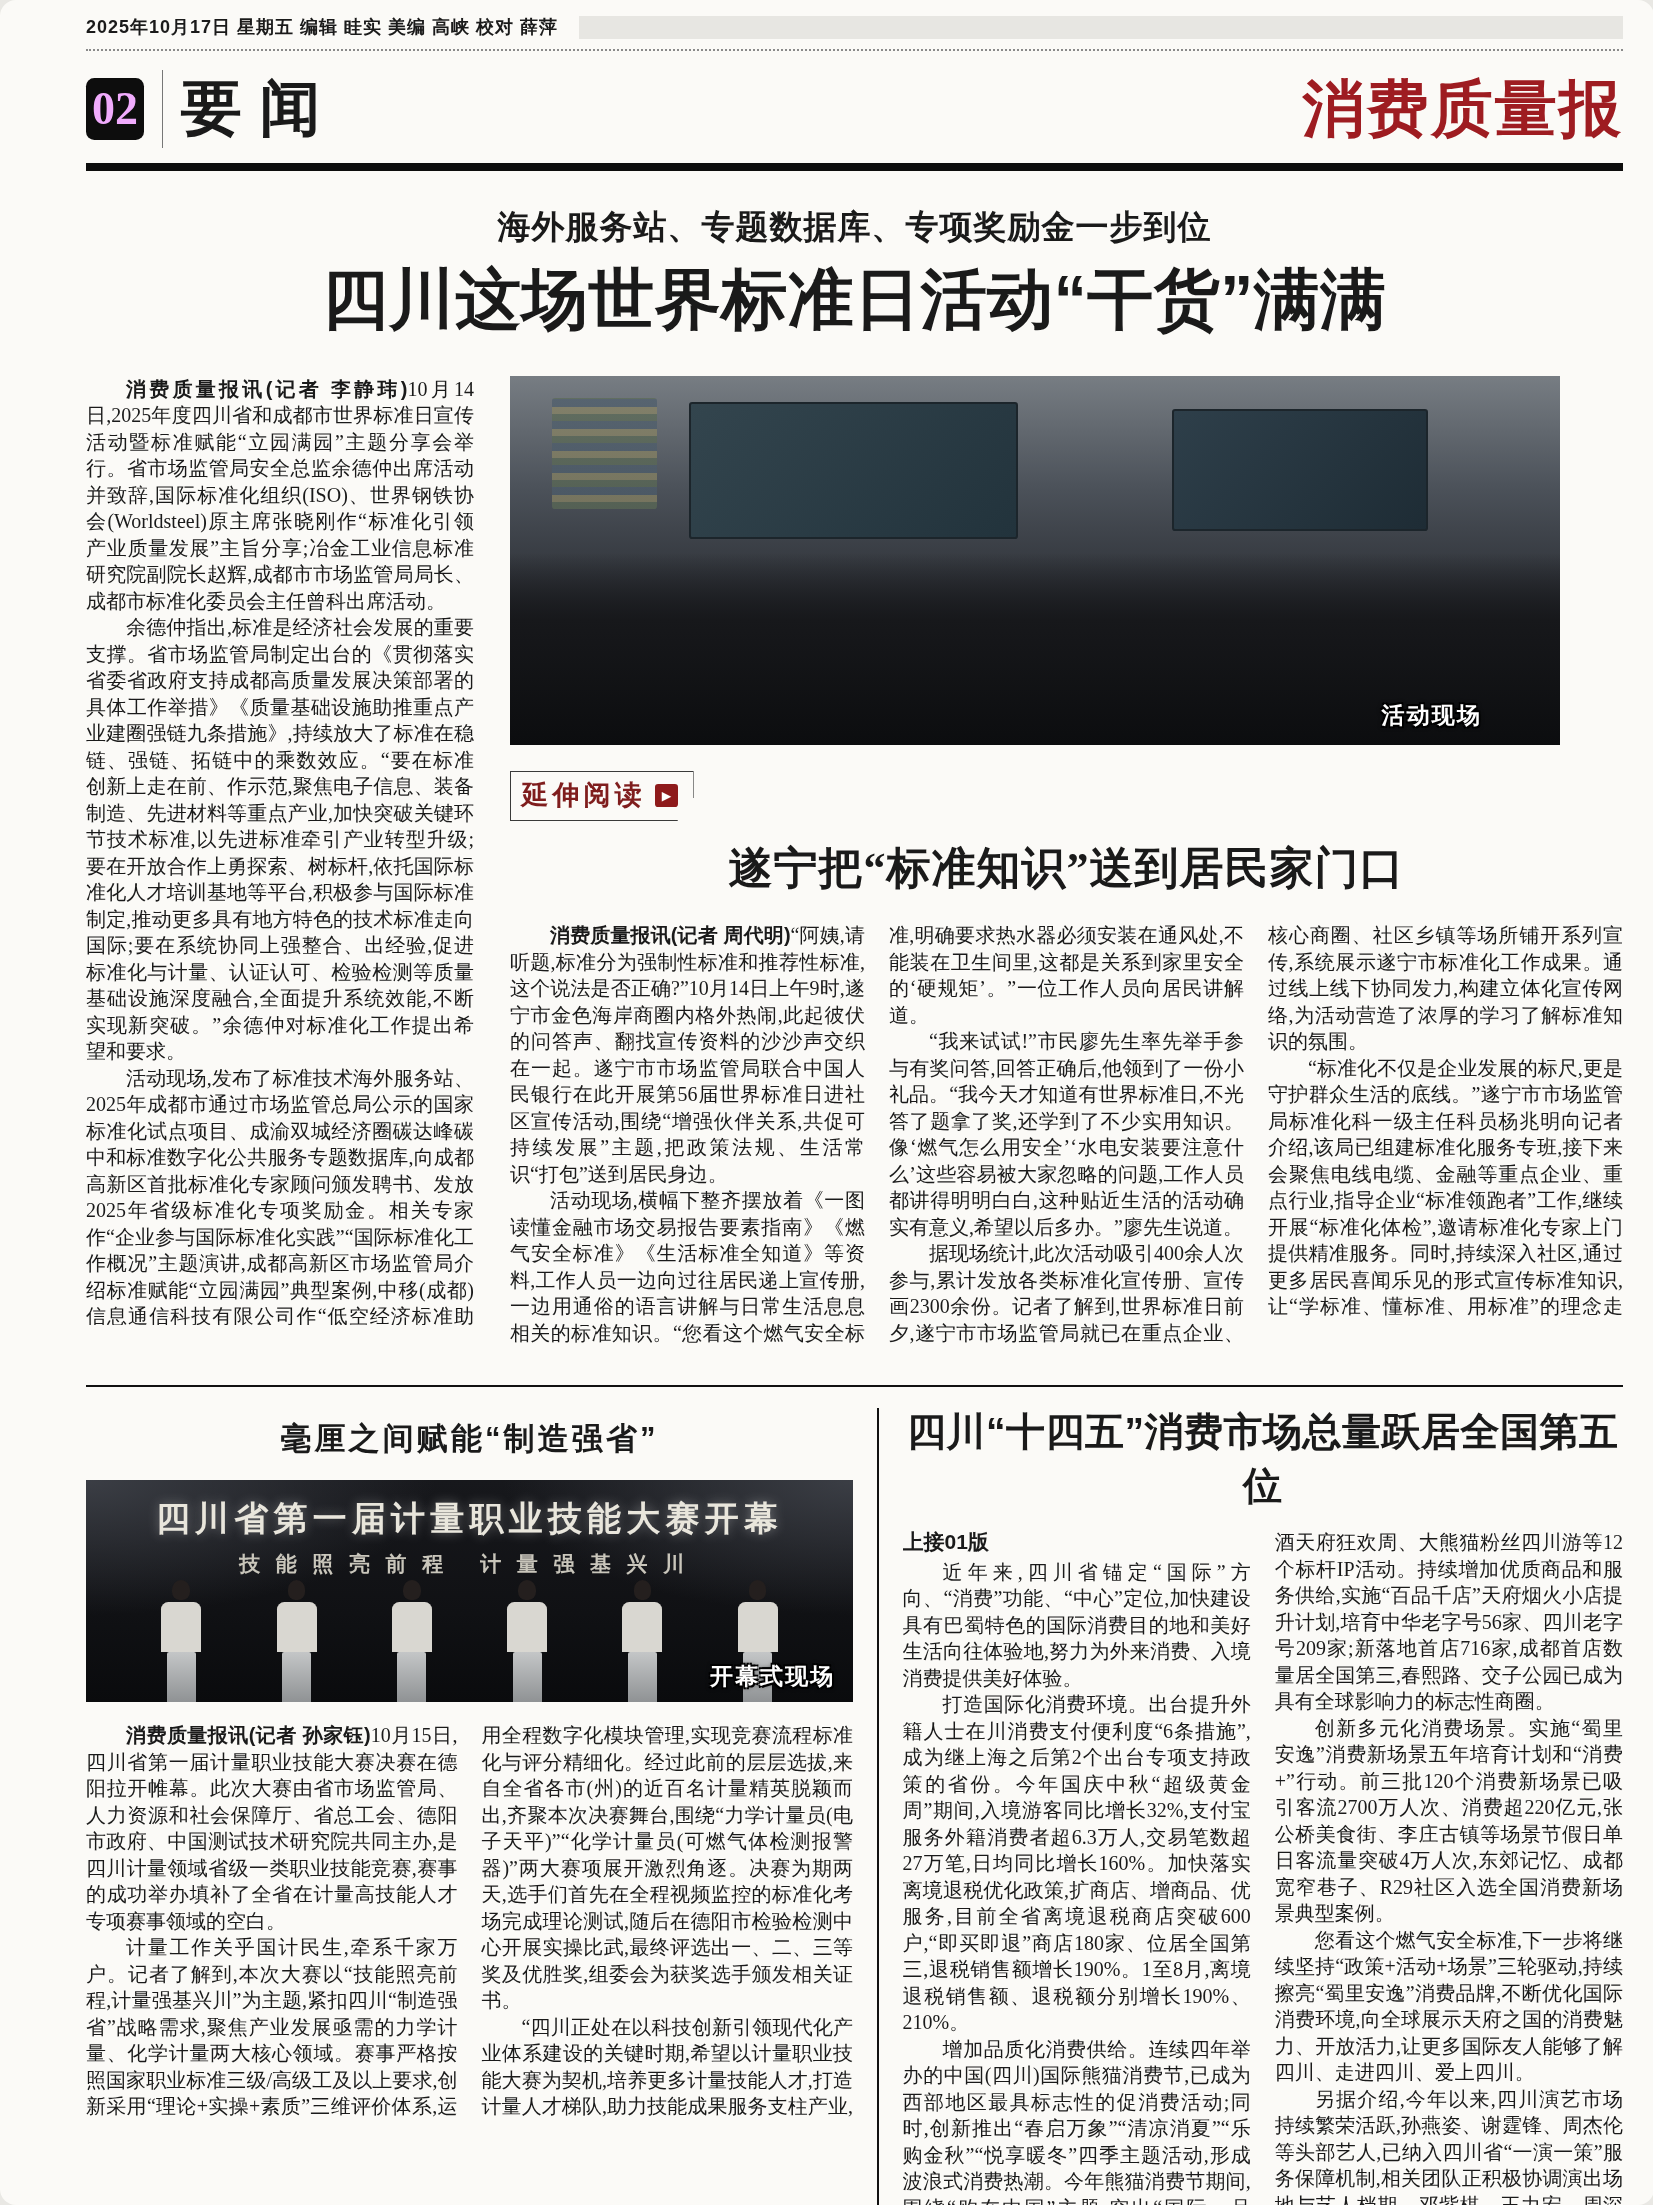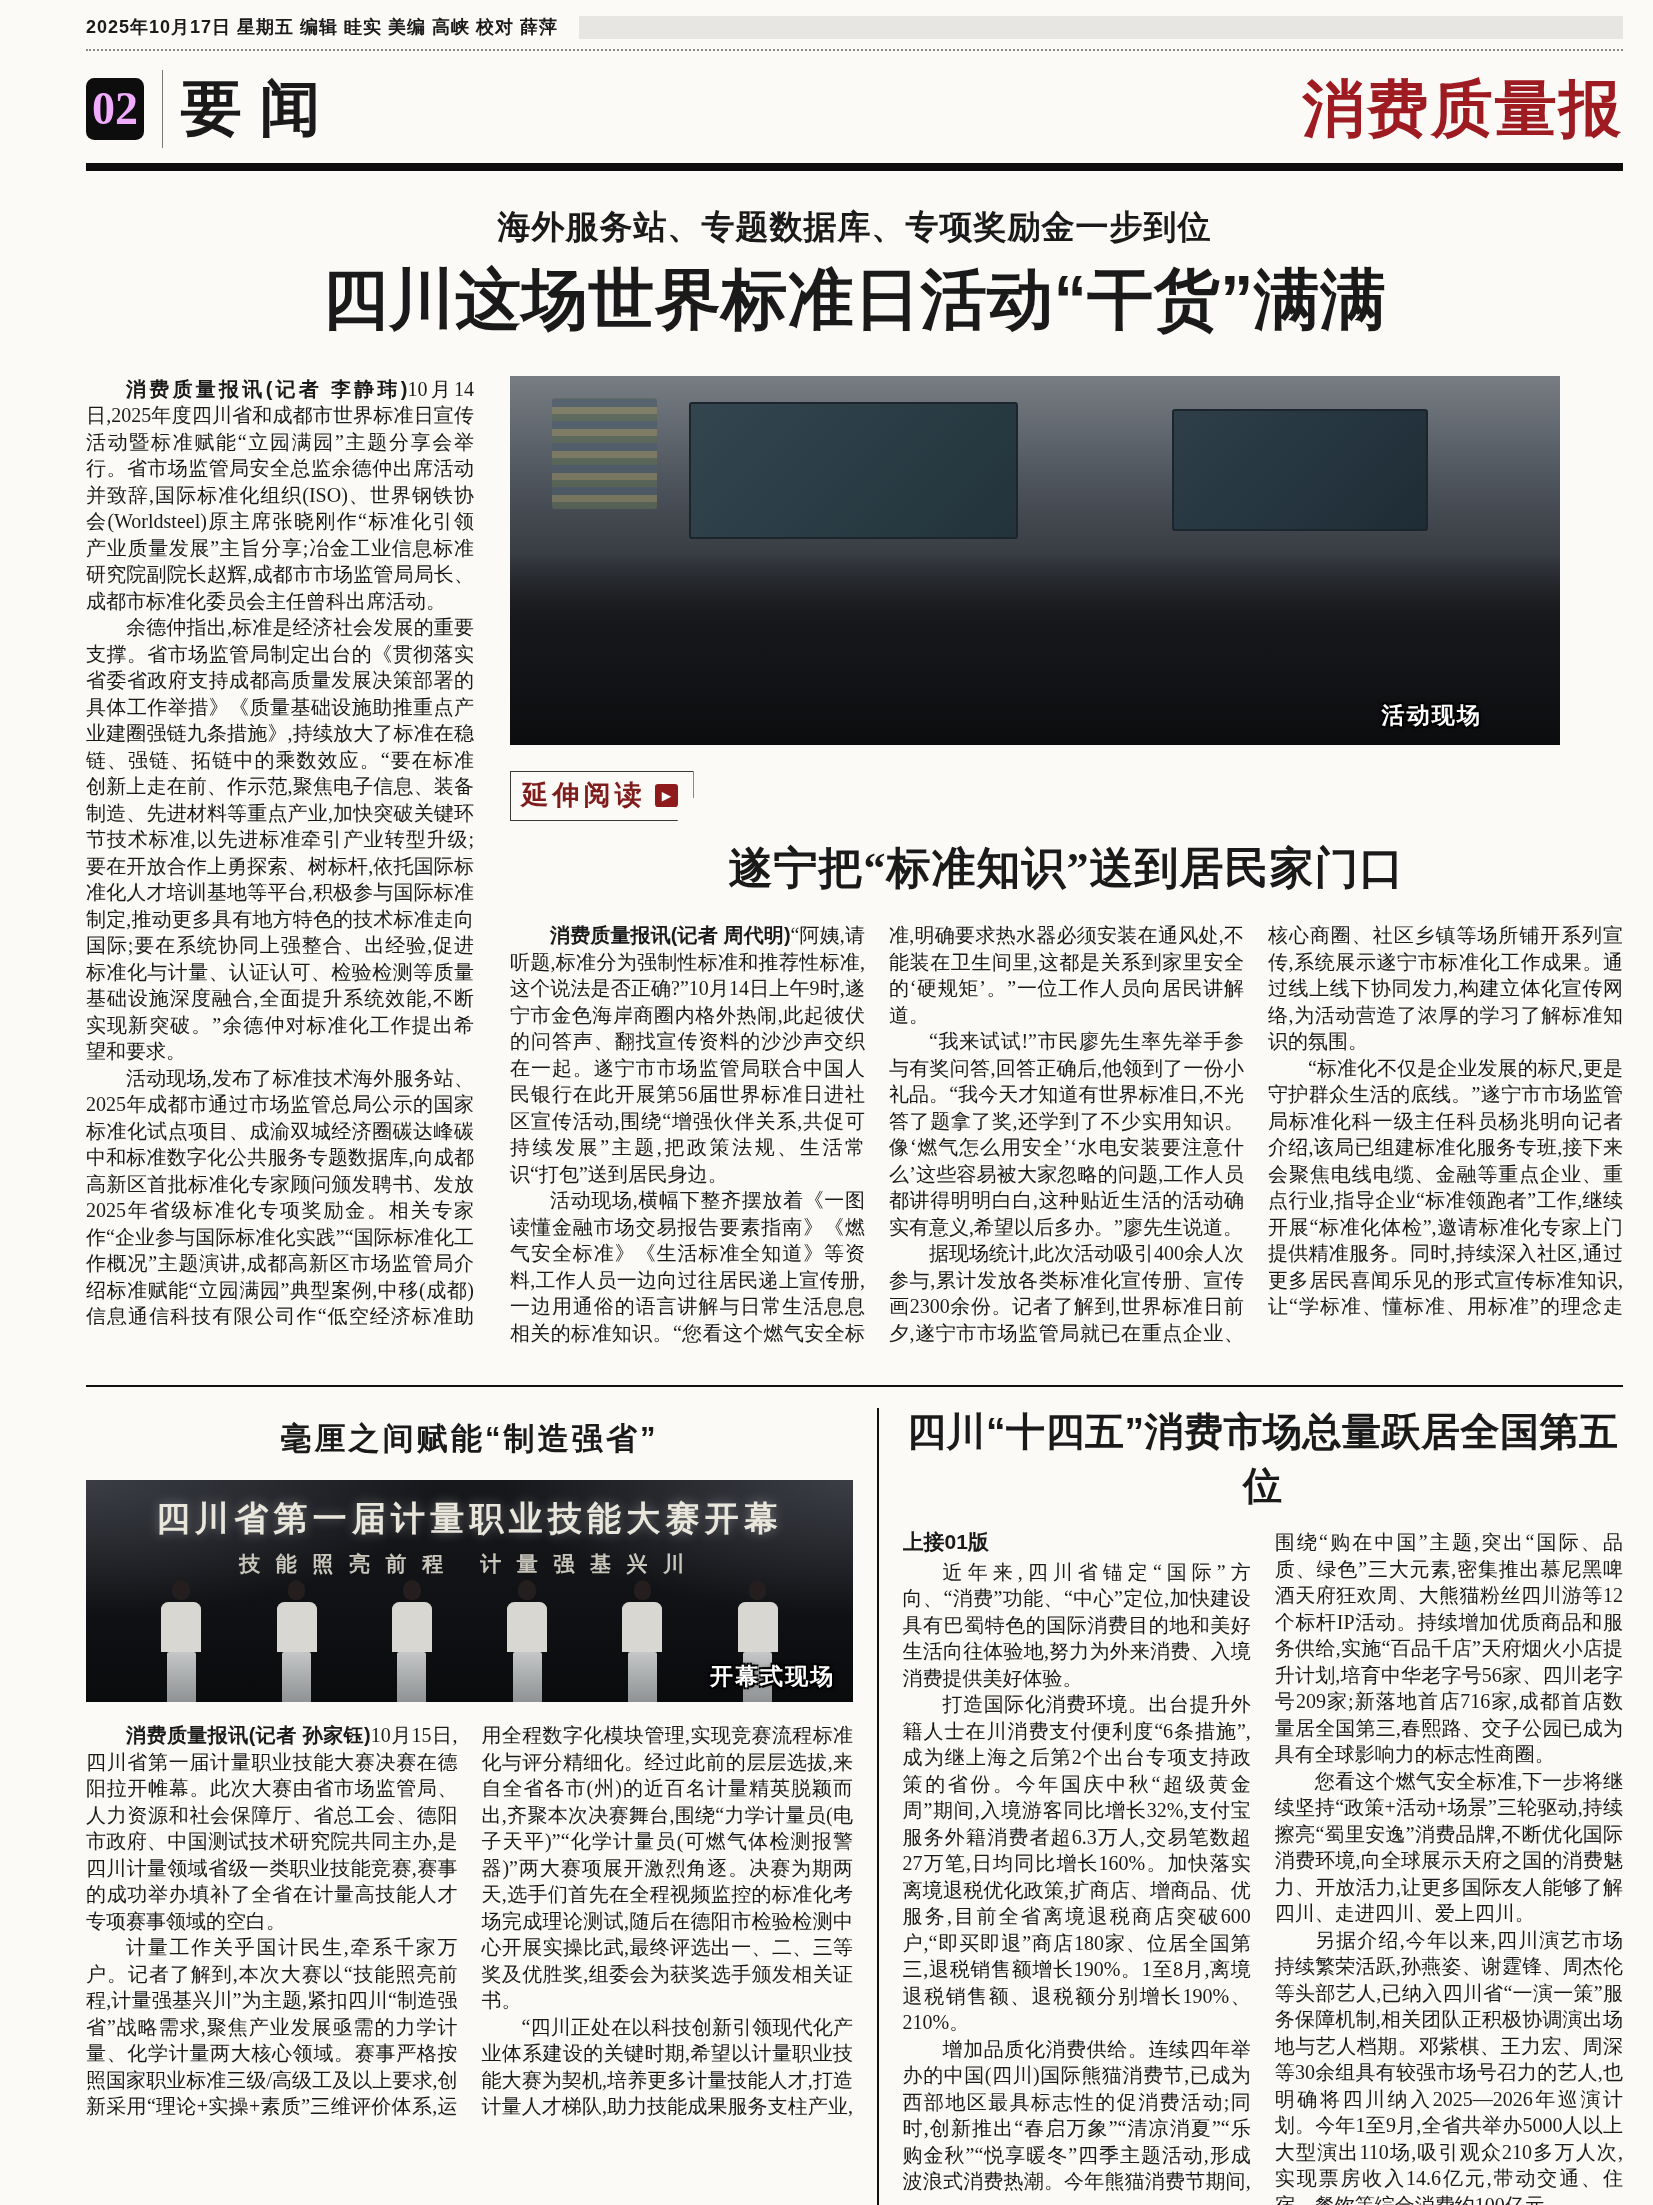--- a/index.html
+++ b/index.html
@@ -1,21 +1,21 @@
 <!DOCTYPE html>
 <html style="font-size:8.3px"><head>
 <meta charset="utf-8">
 <style>
   html,body{margin:0;padding:0;}
   body{background:#e9e8e4;}
   .page{
     position:relative; width:1654px; height:2205px; margin:0 auto;
     background:#fbfaf7; color:#1a1a1a; overflow:hidden;
     font-family:"Liberation Serif","DejaVu Serif",serif;
-    box-sizing:border-box; padding:13.5px 31px 0 86px;
+    box-sizing:border-box; padding:13.5px 31px 0 86px;border-radius:16px;
   }
   
   .dateline-row{display:flex; align-items:center; gap:21px; height:27px;}
   .dateline{font-family:"Liberation Sans","DejaVu Sans",sans-serif; font-weight:700; font-size:18px; letter-spacing:1px; white-space:nowrap;}
   .gray-bar{flex:1; height:23px; background:#e7e6e2;}
   .dotted-rule{border-top:2.1px dotted #8a8a8a; margin-top:8.3px;}
   .masthead-row{display:flex; align-items:center; margin-top:13.5px; height:89px;}
   .pagenum-box{width:58px; height:62px; background:#0d0d0d; border-radius:8.3px;
     color:#f0abfc; font-weight:900; font-size:46px; display:flex; align-items:center; justify-content:center;
     font-family:"Liberation Serif","DejaVu Serif",serif;}
@@ -204,20 +204,21 @@
 
     <div class="divider-v"></div>
 
     <article class="br">
       <h2 class="br-headline" style="margin:0;">四川“十四五”消费市场总量跃居全国第五位</h2>
       <div class="br-body">
         <p class="continued">上接01版</p>
         <p class="body-p"><span>近年来,四川省锚定“国际”方向、“消费”功能、“中心”定位,加快建设具有巴蜀特色的国际消费目的地和美好生活向往体验地,努力为外来消费、入境消费提供美好体验。</span></p>
         <p class="body-p"><span>打造国际化消费环境。出台提升外籍人士在川消费支付便利度“6条措施”,成为继上海之后第2个出台专项支持政策的省份。今年国庆中秋“超级黄金周”期间,入境游客同比增长32%,支付宝服务外籍消费者超6.3万人,交易笔数超27万笔,日均同比增长160%。加快落实离境退税优化政策,扩商店、增商品、优服务,目前全省离境退税商店突破600户,“即买即退”商店180家、位居全国第三,退税销售额增长190%。1至8月,离境退税销售额、退税额分别增长190%、210%。</span></p>
         <p class="body-p"><span>增加品质化消费供给。连续四年举办的中国(四川)国际熊猫消费节,已成为西部地区最具标志性的促消费活动;同时,创新推出“春启万象”“清凉消夏”“乐购金秋”“悦享暖冬”四季主题活动,形成波浪式消费热潮。今年熊猫消费节期间,围绕“购在中国”主题,突出“国际、品质、绿色”三大元素,密集推出慕尼黑啤酒天府狂欢周、大熊猫粉丝四川游等12个标杆IP活动。持续增加优质商品和服务供给,实施“百品千店”天府烟火小店提升计划,培育中华老字号56家、四川老字号209家;新落地首店716家,成都首店数量居全国第三,春熙路、交子公园已成为具有全球影响力的标志性商圈。</span></p>
+        <p class="body-p"><span>创新多元化消费场景。实施“蜀里安逸”消费新场景五年培育计划和“消费+”行动。前三批120个消费新场景已吸引客流2700万人次、消费超220亿元,张公桥美食街、李庄古镇等场景节假日单日客流量突破4万人次,东郊记忆、成都宽窄巷子、R29社区入选全国消费新场景典型案例。</span></p>
         <p class="body-p"><span>您看这个燃气安全标准,下一步将继续坚持“政策+活动+场景”三轮驱动,持续擦亮“蜀里安逸”消费品牌,不断优化国际消费环境,向全球展示天府之国的消费魅力、开放活力,让更多国际友人能够了解四川、走进四川、爱上四川。</span></p>
         <p class="body-p"><span>另据介绍,今年以来,四川演艺市场持续繁荣活跃,孙燕姿、谢霆锋、周杰伦等头部艺人,已纳入四川省“一演一策”服务保障机制,相关团队正积极协调演出场地与艺人档期。邓紫棋、王力宏、周深等30余组具有较强市场号召力的艺人,也明确将四川纳入2025—2026年巡演计划。今年1至9月,全省共举办5000人以上大型演出110场,吸引观众210多万人次,实现票房收入14.6亿元,带动交通、住宿、餐饮等综合消费约100亿元。</span></p>
       </div>
     </article>
   </section>
 
 </div>
 
 
 </body></html>

